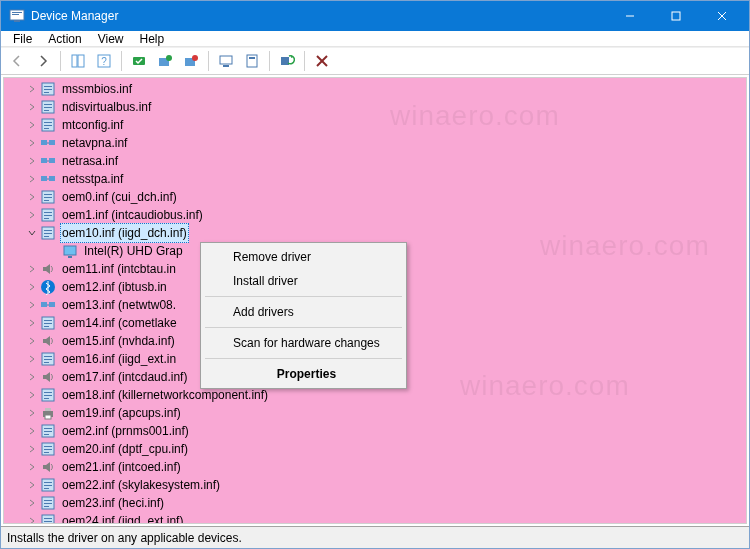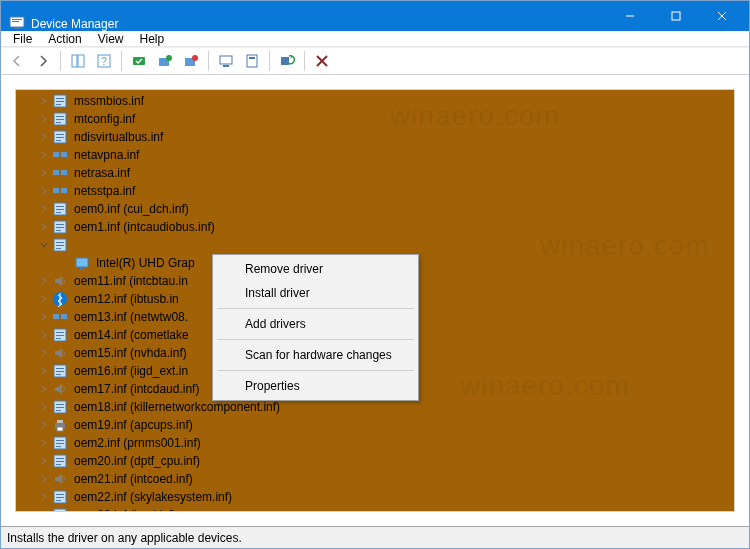--- a/index.html
+++ b/index.html
@@ -1,42 +1,42 @@
 <!DOCTYPE html>
 <html><head>
 <meta charset="utf-8">
 <style>
   * { box-sizing: border-box; margin: 0; padding: 0; font-family: "Segoe UI", Tahoma, sans-serif; }
   body { background: #fff; width: 750px; height: 549px; overflow: hidden; position: relative; }
   .window { width: 750px; height: 549px; border: 1px solid #7da2ce; display: flex; flex-direction: column; background: #fff; }
-  .titlebar { height: 30px; background: #0a78d6; color: #fff; display: flex; align-items: flex-end; padding: 0 4px; }
+  .titlebar { height: 30px; background: #0a78d6; color: #fff; display: flex; align-items: center; padding: 0 4px; }
   .titlebar .app-icon { width: 16px; height: 16px; margin: 0 6px 0 4px; display: flex; align-items: center; justify-content: center; }
   .titlebar .title { font-size: 12px; flex: 1; }
   .win-btns { display: flex; }
   .win-btn { width: 46px; height: 30px; display: flex; align-items: center; justify-content: center; color: #fff; font-size: 12px; }
   .win-btn svg { stroke: #fff; }
   .menubar { height: 16px; display: flex; align-items: center; padding: 0 4px; font-size: 12px; border-bottom: 1px solid #e5e5e5; }
   .menubar span { padding: 2px 8px; }
   .toolbar { height: 28px; border-top: 1px solid #f0f0f0; border-bottom: 1px solid #d0d0d0; display: flex; align-items: center; padding: 0 4px; gap: 2px; }
   .toolbar .tbtn { width: 24px; height: 22px; display: flex; align-items: center; justify-content: center; border: 1px solid transparent; }
   .toolbar .sep { width: 1px; height: 20px; background: #d0d0d0; margin: 0 3px; }
-  .content { flex: 1; display: flex; border: 1px solid #d0d0d0; margin: 14px; overflow: hidden; position: relative; background: #a16207; }
+  .content { flex: 1; display: flex; border: 1px solid #d0d0d0; margin: 2px; overflow: hidden; position: relative; background: #f9a8d4; }
   .tree { flex: 1; overflow-y: scroll; overflow-x: hidden; font-size: 12px; line-height: 18px; padding: 2px 0; }
   .tree::-webkit-scrollbar { width: 17px; }
   .tree::-webkit-scrollbar-track { background: #f0f0f0; }
   .tree::-webkit-scrollbar-thumb { background: #c2c2c2; border: 1px solid #f0f0f0; }
   .node { display: flex; align-items: center; height: 18px; padding-left: 22px; white-space: nowrap; }
   .node.child { padding-left: 58px; align-items: flex-end; }
   .node .chevron { width: 12px; display: inline-flex; justify-content: center; color: #6b6b6b; font-size: 10px; margin-right: 2px; }
   .node .nicon { width: 16px; height: 16px; margin-right: 4px; display: flex; align-items: center; justify-content: center; }
   .node .label { padding: 0 2px; }
   .node.selected .label { background: #cde8ff; border: 1px dotted #1a73c7; padding: 0 1px; }
   .contextmenu { position: absolute; background: #f2f2f2; border: 1px solid #a0a0a0; box-shadow: 2px 2px 4px rgba(0,0,0,0.25); font-size: 12px; padding: 2px; z-index: 10; }
   .contextmenu .mitem { padding: 5px 24px 5px 30px; white-space: nowrap; }
-  .contextmenu .mitem.bold { font-weight: normal; }
+  .contextmenu .mitem.bold { font-weight: bold; text-align: center; }
   .contextmenu .msep { height: 1px; background: #d0d0d0; margin: 3px 2px; }
   .statusbar { height: 22px; border-top: 1px solid #a3a3a3; font-size: 12px; display: flex; align-items: center; padding: 0 6px; background: #f0f0f0; }
   .ico { width:16px; height:16px; }
   .watermark { position: absolute; color: rgba(0,0,0,0.06); font-size: 28px; font-family: Arial, sans-serif; pointer-events: none; z-index: 5; letter-spacing: 1px; }
 </style>
 </head>
 <body>
 
 <div class="window">
 
@@ -175,37 +175,37 @@
             </svg>
           </span>
           <span class="nicon">
             <svg class="ico" viewBox="0 0 16 16">
               <rect x="2" y="2" width="12" height="12" fill="#c9e1f5" stroke="#4a7ab0"></rect>
               <rect x="4" y="5" width="8" height="1" fill="#4a7ab0"></rect>
               <rect x="4" y="8" width="8" height="1" fill="#4a7ab0"></rect>
               <rect x="4" y="11" width="5" height="1" fill="#4a7ab0"></rect>
             </svg>
           </span>
+          <span class="label">ndisvirtualbus.inf</span>
+        </div>
+        <div class="node">
+          <span class="chevron">
+            <svg width="10" height="10" viewBox="0 0 10 10">
+              <path d="M3 2 L7 5 L3 8" fill="none" stroke="#808080" stroke-width="1"></path>
+            </svg>
+          </span>
+          <span class="nicon">
+            <svg class="ico" viewBox="0 0 16 16">
+              <rect x="2" y="2" width="12" height="12" fill="#c9e1f5" stroke="#4a7ab0"></rect>
+              <rect x="4" y="5" width="8" height="1" fill="#4a7ab0"></rect>
+              <rect x="4" y="8" width="8" height="1" fill="#4a7ab0"></rect>
+              <rect x="4" y="11" width="5" height="1" fill="#4a7ab0"></rect>
+            </svg>
+          </span>
           <span class="label">mtconfig.inf</span>
-        </div>
-        <div class="node">
-          <span class="chevron">
-            <svg width="10" height="10" viewBox="0 0 10 10">
-              <path d="M3 2 L7 5 L3 8" fill="none" stroke="#808080" stroke-width="1"></path>
-            </svg>
-          </span>
-          <span class="nicon">
-            <svg class="ico" viewBox="0 0 16 16">
-              <rect x="2" y="2" width="12" height="12" fill="#c9e1f5" stroke="#4a7ab0"></rect>
-              <rect x="4" y="5" width="8" height="1" fill="#4a7ab0"></rect>
-              <rect x="4" y="8" width="8" height="1" fill="#4a7ab0"></rect>
-              <rect x="4" y="11" width="5" height="1" fill="#4a7ab0"></rect>
-            </svg>
-          </span>
-          <span class="label">ndisvirtualbus.inf</span>
         </div>
         <div class="node">
           <span class="chevron">
             <svg width="10" height="10" viewBox="0 0 10 10">
               <path d="M3 2 L7 5 L3 8" fill="none" stroke="#808080" stroke-width="1"></path>
             </svg>
           </span>
           <span class="nicon">
             <svg class="ico" viewBox="0 0 16 16">
               <rect x="1" y="5" width="6" height="5" fill="#5a9bd5"></rect>
@@ -284,20 +284,21 @@
             </svg>
           </span>
           <span class="nicon">
             <svg class="ico" viewBox="0 0 16 16">
               <rect x="2" y="2" width="12" height="12" fill="#c9e1f5" stroke="#4a7ab0"></rect>
               <rect x="4" y="5" width="8" height="1" fill="#4a7ab0"></rect>
               <rect x="4" y="8" width="8" height="1" fill="#4a7ab0"></rect>
               <rect x="4" y="11" width="5" height="1" fill="#4a7ab0"></rect>
             </svg>
           </span>
+          <span class="label">oem10.inf (iigd_dch.inf)</span>
         </div>
         <div class="node child">
           <span class="nicon">
             <svg class="ico" viewBox="0 0 16 16">
               <rect x="2" y="2" width="12" height="9" fill="#6fbef0" stroke="#4a7ab0"></rect>
               <rect x="6" y="12" width="4" height="2" fill="#4a7ab0"></rect>
             </svg>
           </span>
           <span class="label">Intel(R) UHD Grap</span>
         </div>

